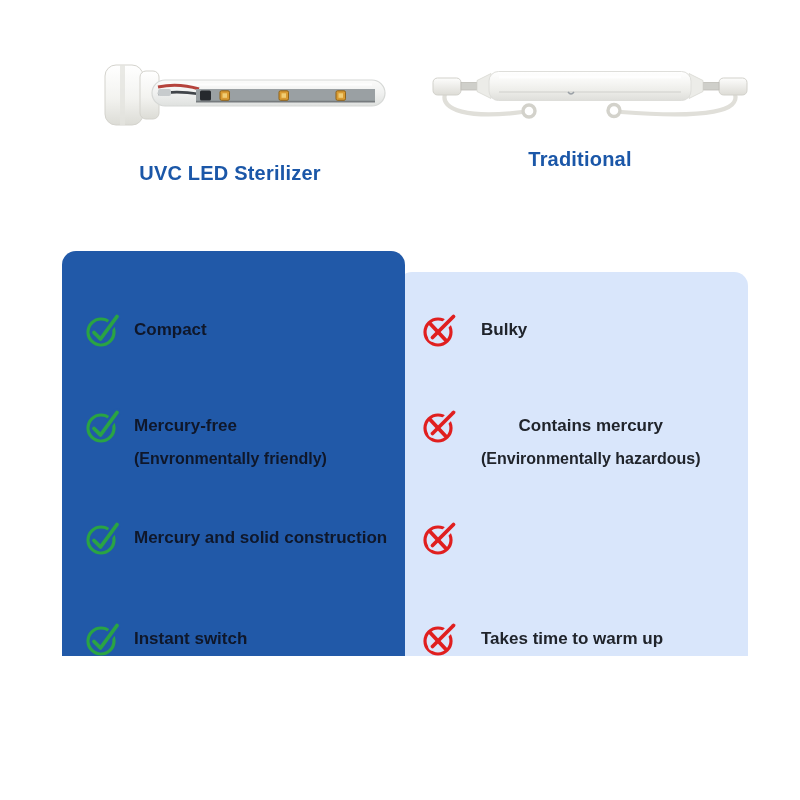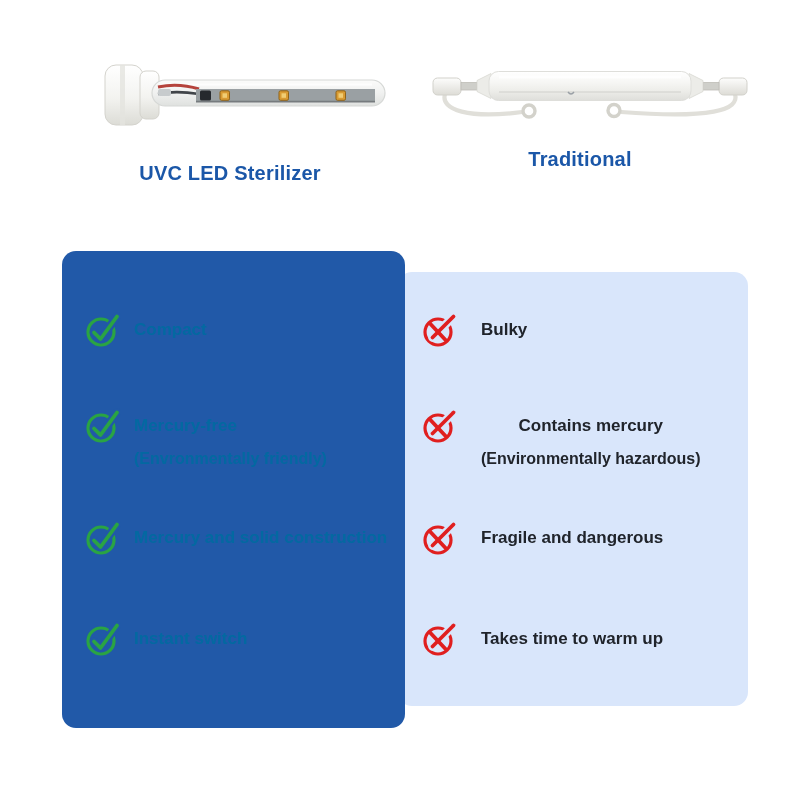--- a/index.html
+++ b/index.html
@@ -1,17 +1,17 @@
 <!DOCTYPE html>
 <html><head>
 <meta charset="utf-8">
 <style>
   html,body{margin:0;padding:0;background:#ffffff;}
   .canvas{
-    position:relative;width:800px;height:800px;background:#ffffff;
+    position:relative;width:800px;height:656px;background:#ffffff;
     font-family:"Liberation Sans","DejaVu Sans",sans-serif;overflow:hidden;
   }
   
   .prod-title{
     position:absolute;color:#1b57a8;font-weight:bold;font-size:20px;
     text-align:center;line-height:29px;letter-spacing:.2px;
   }
   .title-left{left:60px;top:159px;width:340px;}
   .title-right{left:415px;top:145px;width:330px;}
   
@@ -25,21 +25,21 @@
   
   .row{position:absolute;display:flex;align-items:flex-start;}
   .row .icon{width:36px;height:36px;flex:0 0 36px;}
   .row .icon svg{display:block;width:36px;height:36px;}
   .left-row{left:85px;width:310px;}
   .left-row .icon{margin-right:13px;}
   .right-row{left:422px;width:320px;}
   .right-row .icon{margin-right:23px;}
   .label{font-size:17px;font-weight:bold;line-height:36px;white-space:nowrap;}
   .sub{font-size:16px;font-weight:bold;line-height:27px;margin-top:1px;white-space:nowrap;}
-  .left-row .label,.left-row .sub{color:#0369a1;}
+  .left-row .label,.left-row .sub{color:#0f172a;}
   .right-row .label,.right-row .sub{color:#20242b;text-align:center;}
   .r1{top:312px;} .r2{top:408px;} .r3{top:520px;} .r4{top:621px;}
   .defs-hidden{position:absolute;width:0;height:0;overflow:hidden;}
 </style>
 </head>
 <body>
 
 <div class="canvas">
 
   <svg class="defs-hidden" aria-hidden="true">
@@ -201,23 +201,20 @@
       <div class="label">Contains mercury</div>
       <div class="sub">(Environmentally hazardous)</div>
     </div>
   </div>
   <div class="row right-row r3">
     <span class="icon">
       <svg viewBox="0 0 36 36">
           <use href="#icon-cross"></use>
         </svg>
       </span>
-    <div class="txt">
-        <div class="label">Fragile and dangerous</div>
-      </div>
   </div>
   <div class="row right-row r4">
     <span class="icon">
       <svg viewBox="0 0 36 36">
           <use href="#icon-cross"></use>
         </svg>
       </span>
     <div class="txt">
         <div class="label">Takes time to warm up</div>
       </div>

